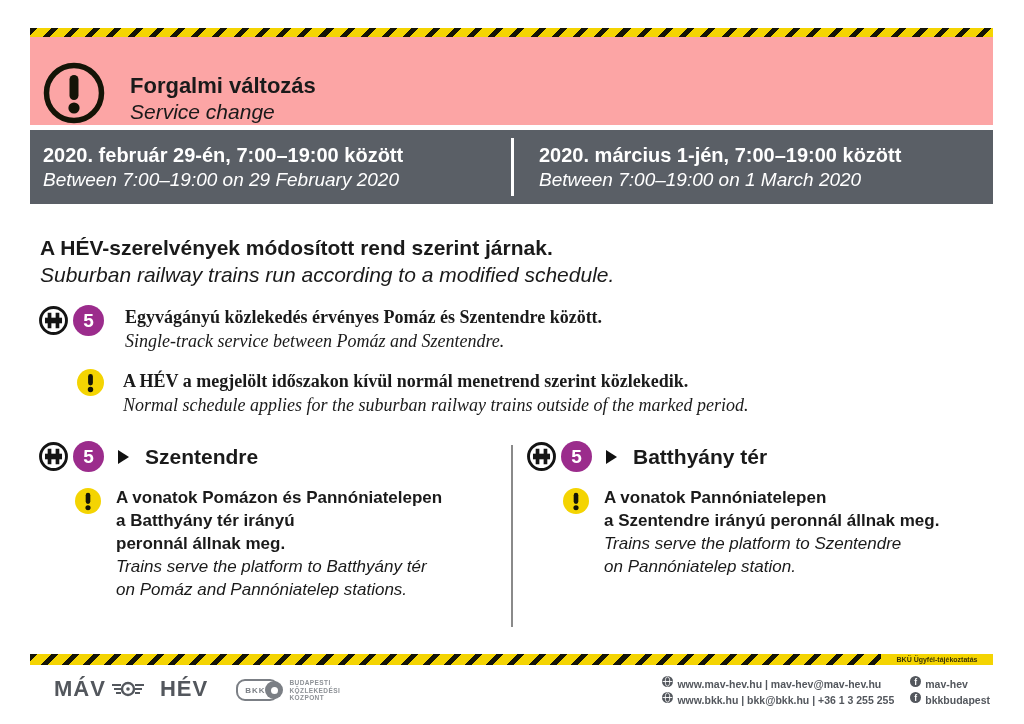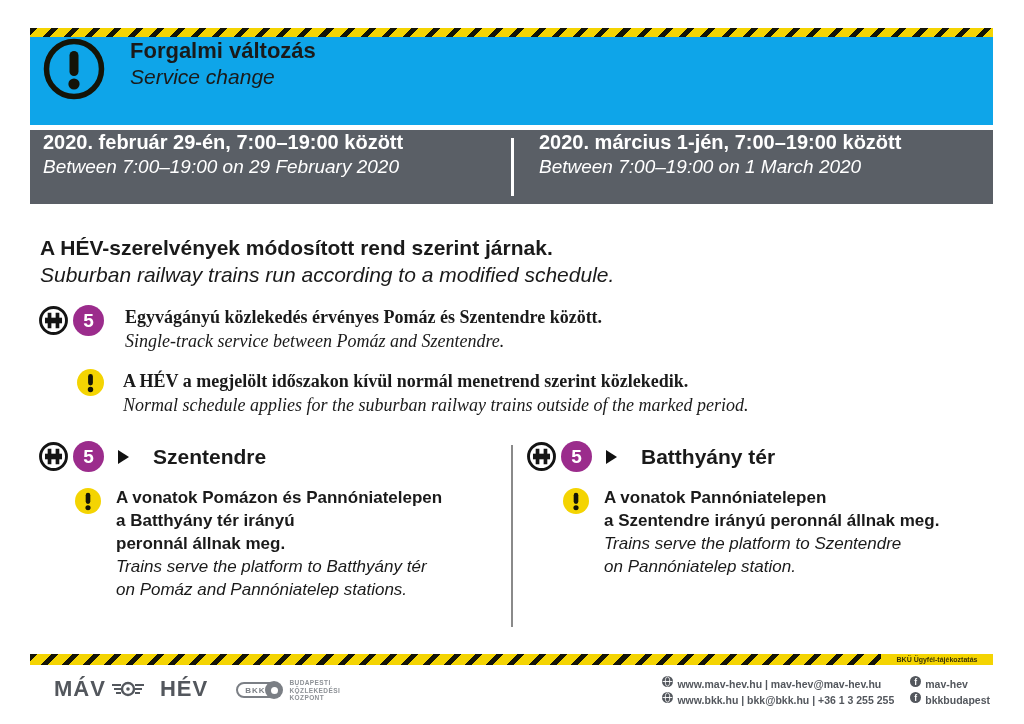--- a/index.html
+++ b/index.html
@@ -10,29 +10,29 @@
   
   .hazard { height:9px;
     background: repeating-linear-gradient(135deg, #141407 0 5px, #f4d402 5px 15px); }
   .hazard-bottom-row { display:flex; height:11px; margin-top:0; }
   .hazard-bottom { flex:1;
     background: repeating-linear-gradient(135deg, #141407 0 5px, #f4d402 5px 15px); }
   .stripe-credit { width:112px; background:#f4d402; color:#3a3408;
     font-size:7px; font-weight:bold; display:flex; align-items:center; justify-content:center; }
 
   
-  .band-yellow { height:88px; background:#0ea5e9; display:flex; align-items:flex-start; padding-left:12px; }
+  .band-yellow { height:88px; background:#fca5a5; display:flex; align-items:flex-end; padding-left:12px; }
   .warn-big { width:64px; height:64px; flex:0 0 auto; }
   .band-yellow .titles { margin-left:24px; }
   .title-hu { font-size:22px; font-weight:bold; line-height:27px; }
   .title-en { font-size:21px; font-style:italic; font-weight:500; line-height:26px; }
 
   
   .band-gray { margin-top:5px; height:74px; background:#5a5f66; display:flex; color:#fff; }
-  .date-col { width:481px; display:flex; flex-direction:column; padding-left:13px; }
+  .date-col { width:481px; display:flex; flex-direction:column; justify-content:center; padding-left:13px; }
   .date-col.right { width:auto; flex:1; padding-left:25px; }
   .date-divider { width:3px; background:#ffffff; margin:8px 0; }
   .date-hu { font-size:20px; font-weight:bold; line-height:25px; }
   .date-en { font-size:19px; font-style:italic; line-height:24px; }
 
   
   .content { height:450px; padding-top:30px; }
   .intro { padding-left:10px; }
   .intro-hu { font-size:21px; font-weight:bold; line-height:27px; }
   .intro-en { font-size:21px; font-style:italic; line-height:27px; }
@@ -52,34 +52,34 @@
   .warn-row .notice-text { margin-left:19px; }
 
   
   .cols { display:flex; margin-top:24px; height:190px; }
   .col { width:481px; padding-left:8px; }
   .col.right { width:auto; flex:1; padding-left:13px; }
   .col-divider { width:2px; background:#8a8a8a; margin-top:4px; height:182px; }
   .col-head { display:flex; align-items:center; }
   .dir-arrow { width:0; height:0; border-left:11px solid #111; border-top:7px solid transparent;
     border-bottom:7px solid transparent; margin-left:14px; flex:0 0 auto; }
-  .dir-name { font-size:21px; font-weight:bold; margin-left:24px; white-space:nowrap; }
+  .dir-name { font-size:21px; font-weight:bold; margin-left:16px; white-space:nowrap; }
   .col-warn { display:flex; margin-top:14px; padding-left:37px; }
   .col-warn .warn-small { width:26px; height:26px; margin-top:2px; }
   .col-text { margin-left:15px; }
   .col-hu { font-size:17px; font-weight:bold; line-height:23px; }
   .col-en { font-size:17px; font-style:italic; line-height:23px; }
 
   
   .footer-row { display:flex; align-items:flex-start; margin-top:11px; }
   .mavhev-logo { display:flex; align-items:center; margin-left:14px; color:#53575d; }
   .mavhev-word { font-size:22px; font-weight:bold; letter-spacing:1px;margin-left:10px; }
   .mav-wheel { margin:0 5px; }
   .bkk-logo { display:flex; align-items:center; margin-left:28px; margin-top:3px; }
-  .bkk-pill { border:2px solid #7b7f85; border-radius:9px; height:16px; display:flex; align-items:center;
+  .bkk-pill { border:2px solid #7b7f85; border-radius:9px; height:22px; display:flex; align-items:center;
     padding:0 12px 0 7px; color:#7b7f85; font-size:8px; font-weight:bold; letter-spacing:1px; }
   .bkk-dot { width:18px; height:18px; border-radius:50%; background:#7b7f85; margin-left:-14px;
     display:flex; align-items:center; justify-content:center; }
   .bkk-dot-hole { width:7px; height:7px; border-radius:50%; background:#ffffff; }
   .bkk-org { margin-left:6px; color:#8d9196; font-size:6.5px; font-weight:bold; line-height:7.5px; letter-spacing:.4px; }
   .contacts { margin-left:auto; display:flex; gap:16px; margin-right:3px; }
   .contact-line { display:flex; align-items:flex-start; color:#53575d; font-size:10.5px; font-weight:bold;
     line-height:16px; height:16px; }
   .contact-line svg { margin-right:4px; }
   .c-col { display:flex; flex-direction:column; }

